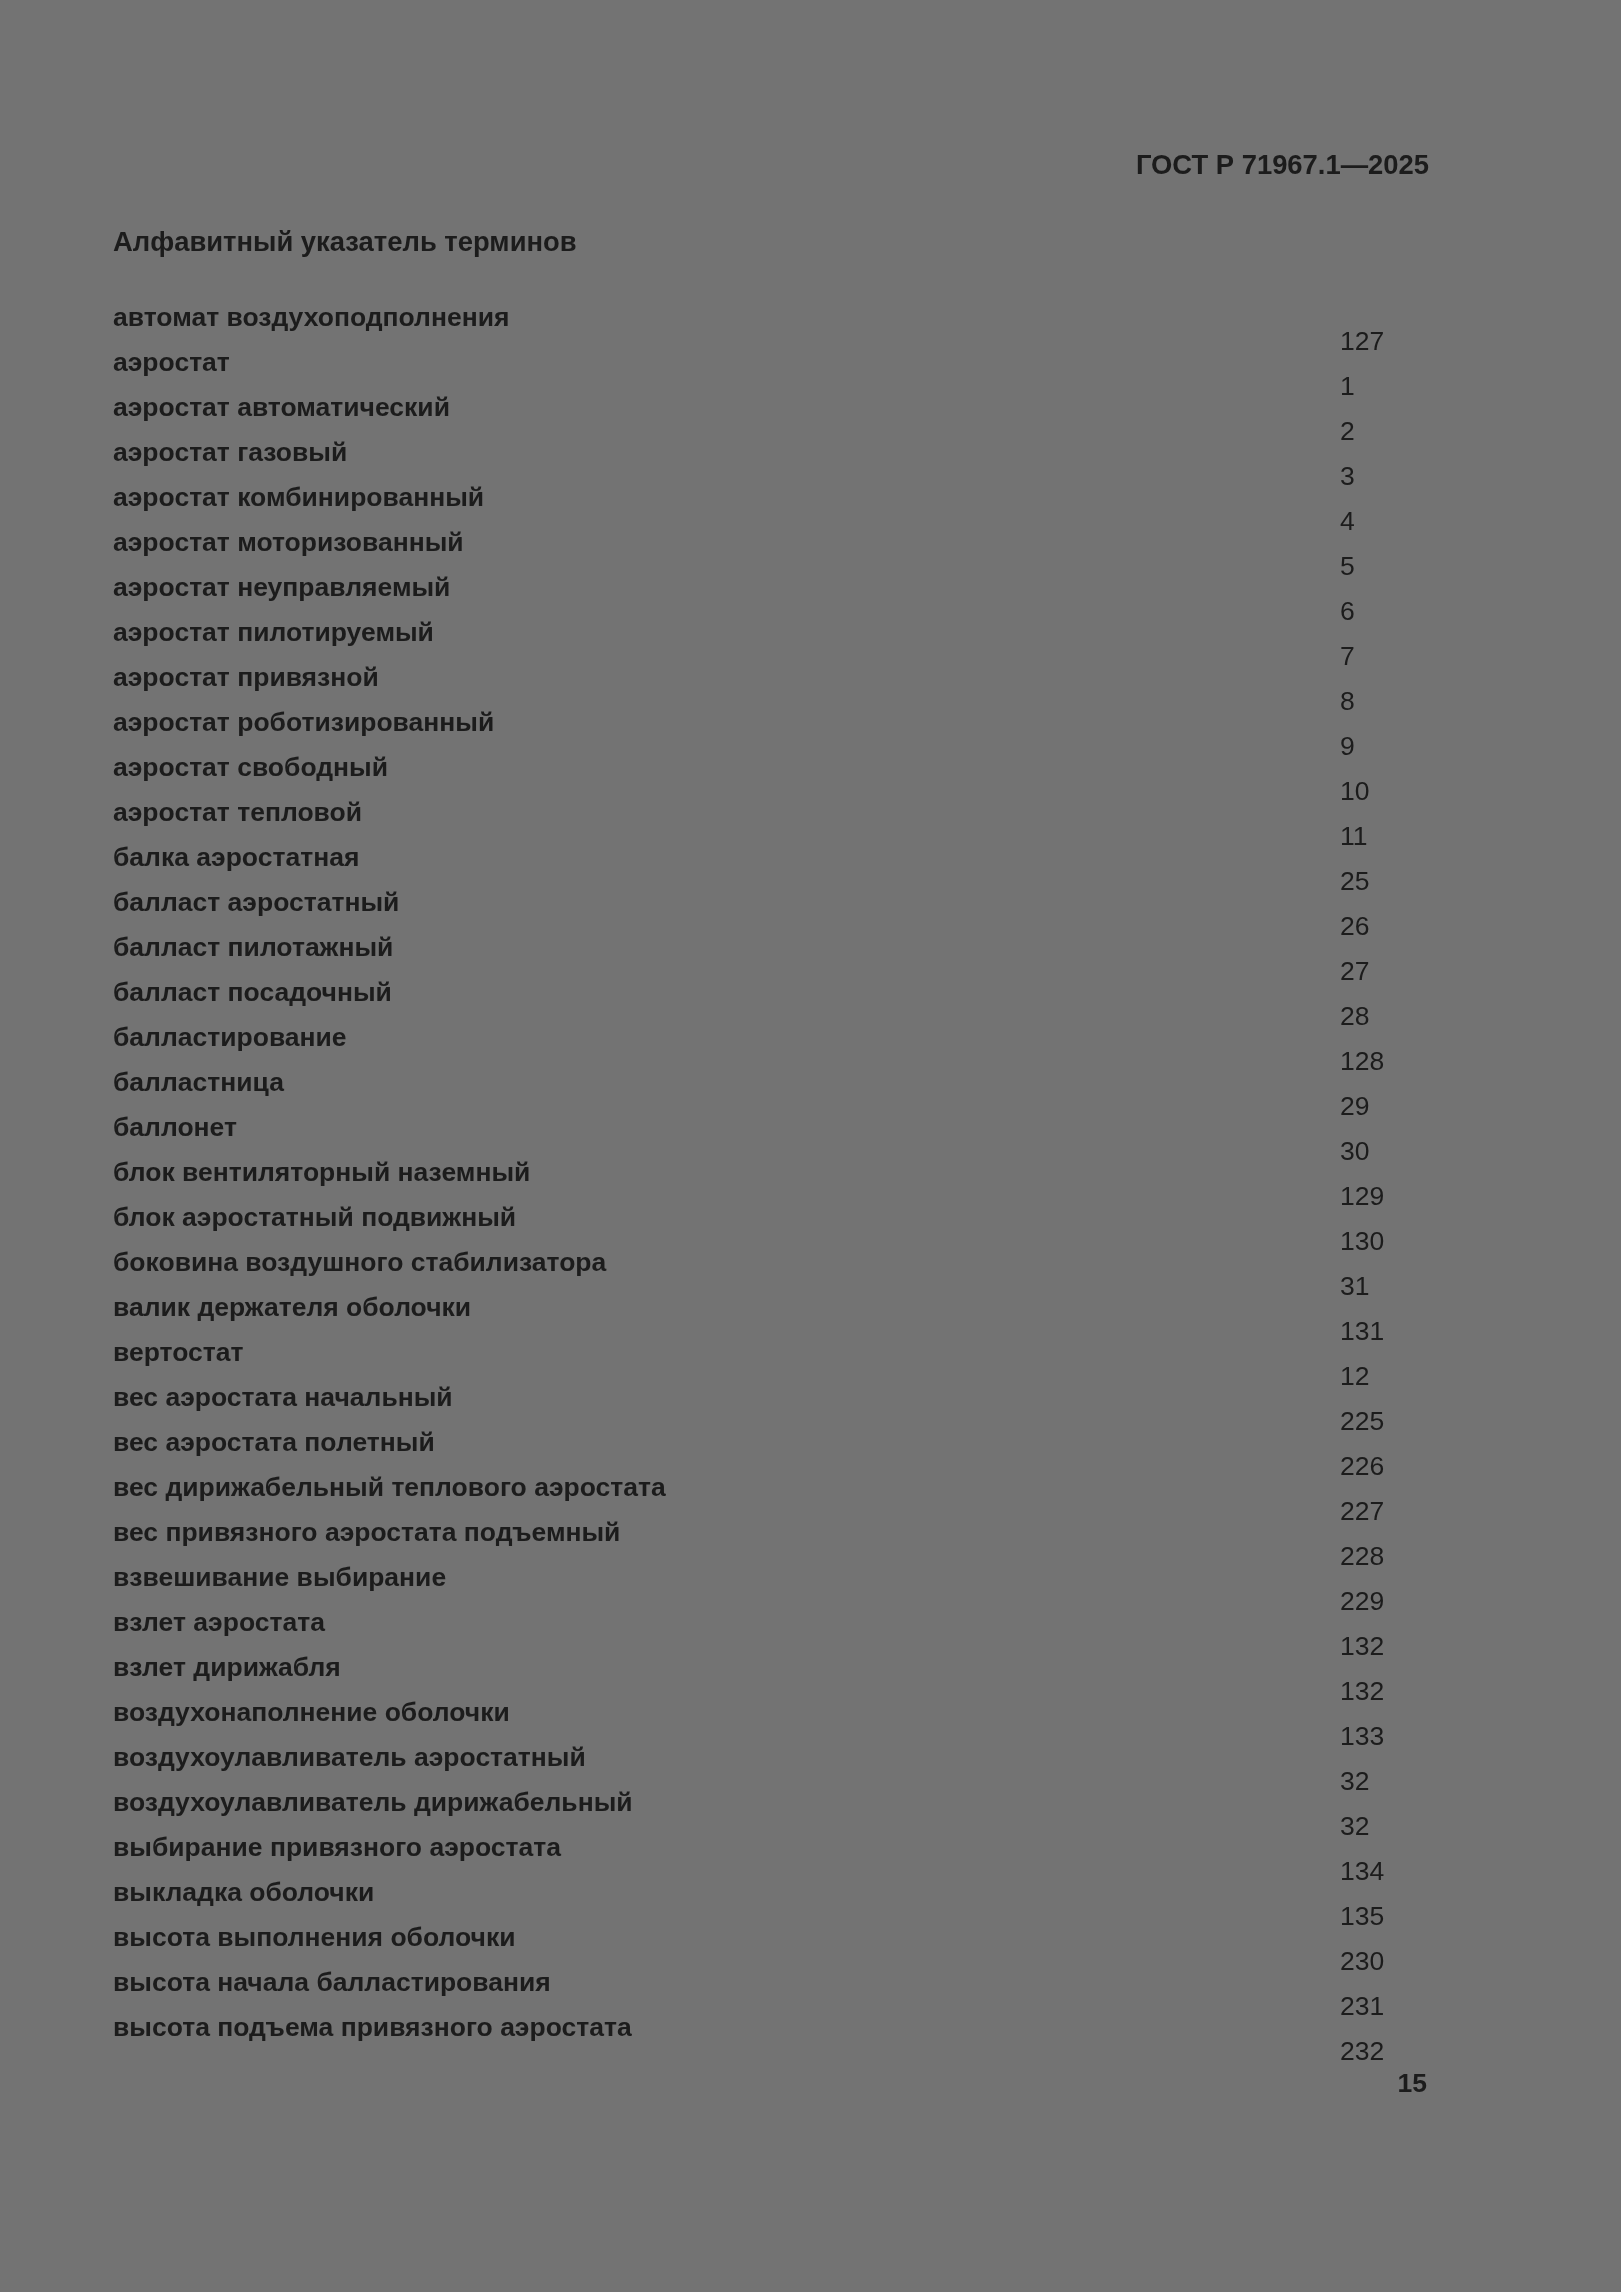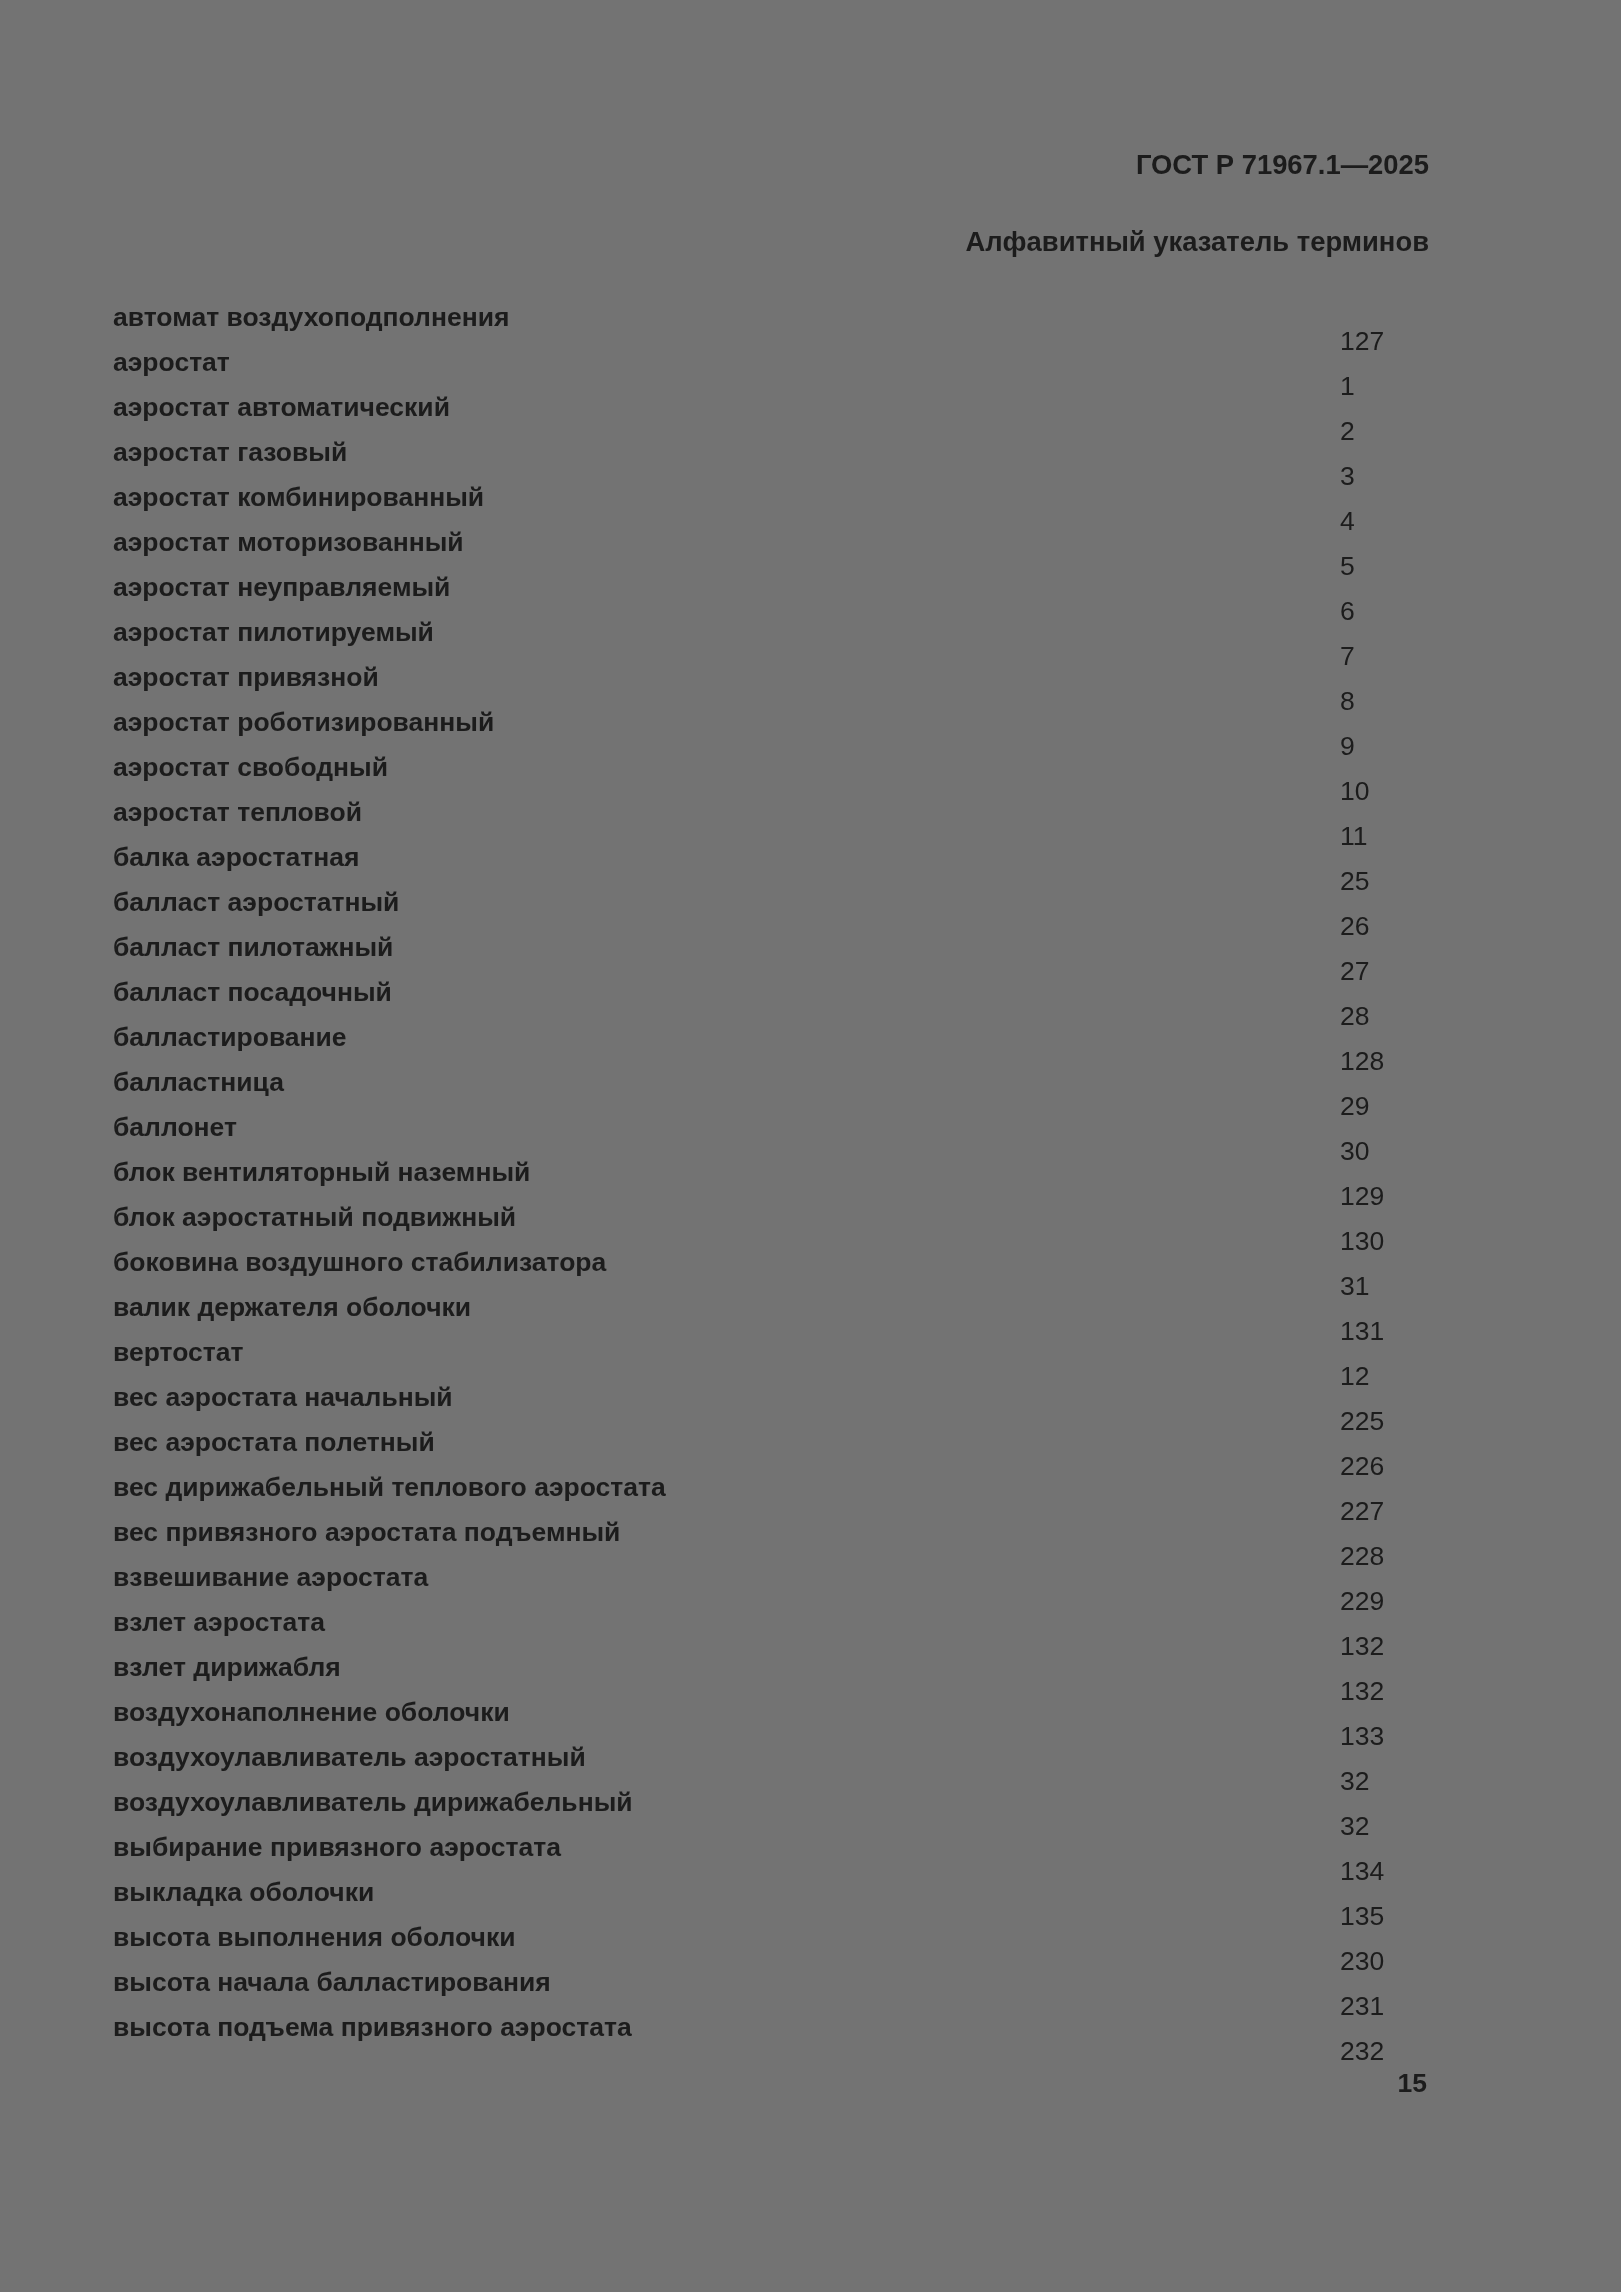--- a/index.html
+++ b/index.html
@@ -18,21 +18,21 @@
     right:192px;
     font-size:27.4px;
     font-weight:bold;
     white-space:nowrap;
   }
   .page-title{
     position:absolute;
     top:226px;
     left:113px;
     width:1316px;
-    text-align:right;
+    text-align:left;
     font-size:27.4px;
     font-weight:bold;
   }
   .index-list{
     position:absolute;
     top:295px;
     left:113px;
     width:1316px;
   }
   .index-row{
@@ -207,21 +207,21 @@
     <span class="index-term">вес дирижабельный теплового аэростата</span>
     <span class="index-num">227</span>
   </div>
 
   <div class="index-row">
     <span class="index-term">вес привязного аэростата подъемный</span>
     <span class="index-num">228</span>
   </div>
 
   <div class="index-row">
-    <span class="index-term">взвешивание аэростата</span>
+    <span class="index-term">взвешивание выбирание</span>
     <span class="index-num">229</span>
   </div>
 
   <div class="index-row">
     <span class="index-term">взлет аэростата</span>
     <span class="index-num">132</span>
   </div>
 
   <div class="index-row">
     <span class="index-term">взлет дирижабля</span>

